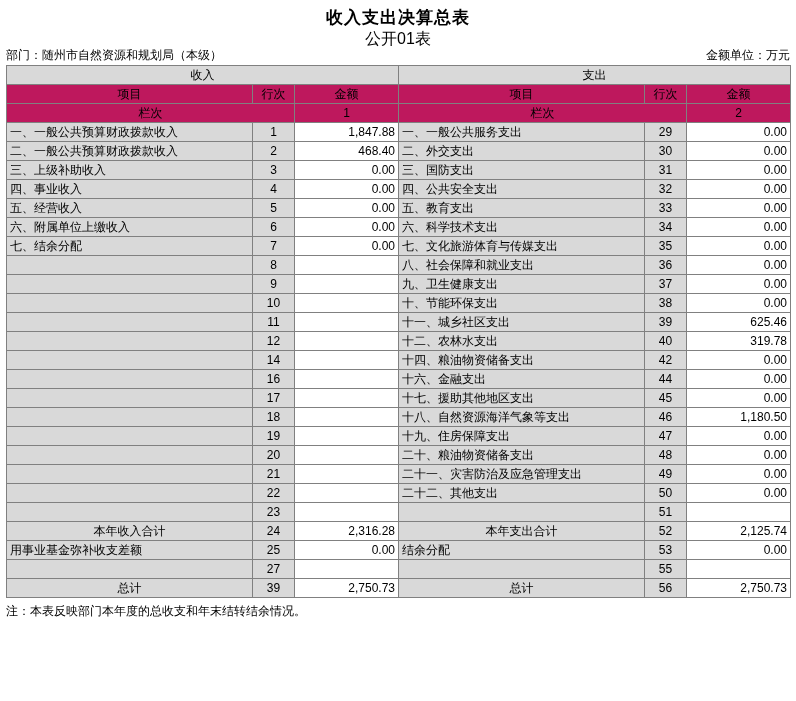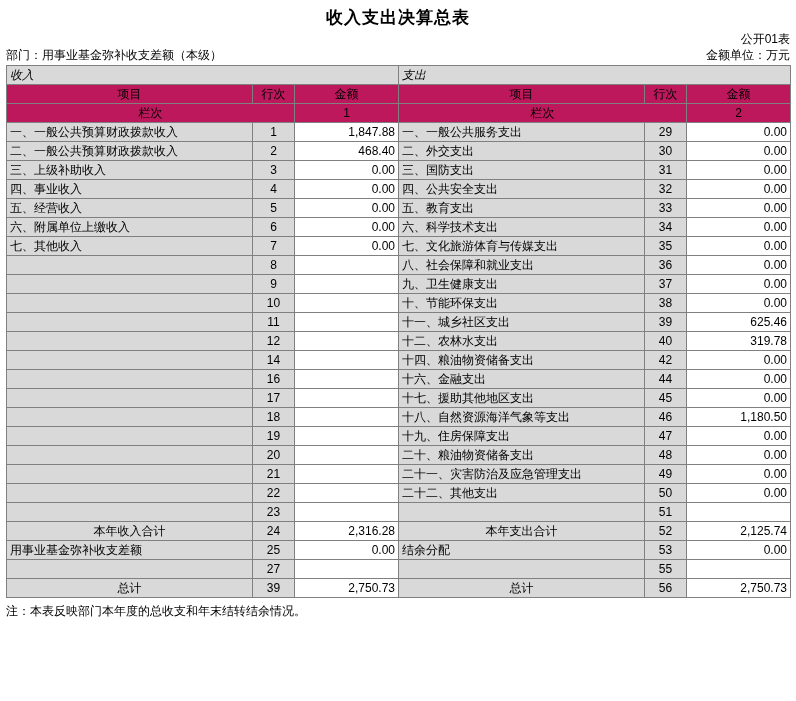--- a/index.html
+++ b/index.html
@@ -34,22 +34,22 @@
     display: flex;
     justify-content: space-between;
     align-items: flex-end;
     font-size: 12px;
     line-height: 16px;
   }
   .meta-right {
     text-align: right;
   }
   .meta-line-top {
-    text-align: right;
-    font-size: 12px;
+    text-align: center;
+    font-size: 16px;
     line-height: 16px;
     margin-top: -2px;
   }
   table.main {
     border-collapse: collapse;
     width: 784px;
     table-layout: fixed;
     margin-top: 2px;
   }
   table.main td, table.main th {
@@ -62,22 +62,22 @@
     box-sizing: border-box;
     overflow: hidden;
     white-space: nowrap;
   }
   .hdr {
     background: #be185d;
     text-align: center;
   }
   .grp-hdr {
     background: #d9d9d9;
+    text-align: center;
     font-size: 13px;
-    font-style: italic;
   }
   .cell-item {
     background: #d9d9d9;
     text-align: left;
   }
   .cell-item-blank {
     background: #d9d9d9;
   }
   .cell-line {
     background: #d9d9d9;
@@ -108,21 +108,21 @@
 </head>
 <body>
 
 <div class="page">
 
   <div class="title">收入支出决算总表</div>
 
   <div class="meta-line-top">公开01表</div>
 
   <div class="meta-row">
-    <div>部门：用事业基金弥补收支差额（本级）</div>
+    <div>部门：随州市自然资源和规划局（本级）</div>
     <div class="meta-right">金额单位：万元</div>
   </div>
 
   <table class="main">
     <colgroup>
       <col class="c-item">
         <col class="c-line">
         <col class="c-amt">
       <col class="c-item">
         <col class="c-line">
@@ -191,21 +191,21 @@
         </tr>
         <tr>
           <td class="cell-item">六、附属单位上缴收入</td>
           <td class="cell-line">6</td>
           <td class="cell-amt">0.00</td>
           <td class="cell-item">六、科学技术支出</td>
           <td class="cell-line">34</td>
           <td class="cell-amt">0.00</td>
         </tr>
         <tr>
-          <td class="cell-item">七、其他收入</td>
+          <td class="cell-item">七、结余分配</td>
           <td class="cell-line">7</td>
           <td class="cell-amt">0.00</td>
           <td class="cell-item">七、文化旅游体育与传媒支出</td>
           <td class="cell-line">35</td>
           <td class="cell-amt">0.00</td>
         </tr>
         <tr>
           <td class="cell-item-blank"></td>
           <td class="cell-line">8</td>
           <td class="cell-amt-blank"></td>

